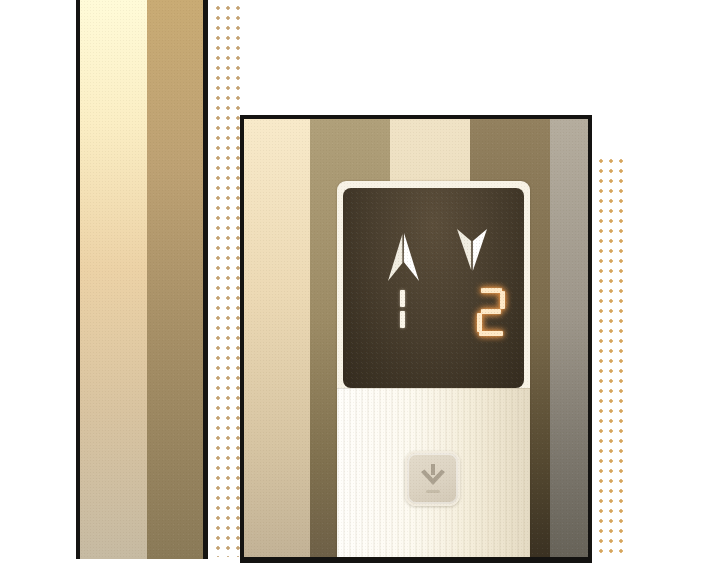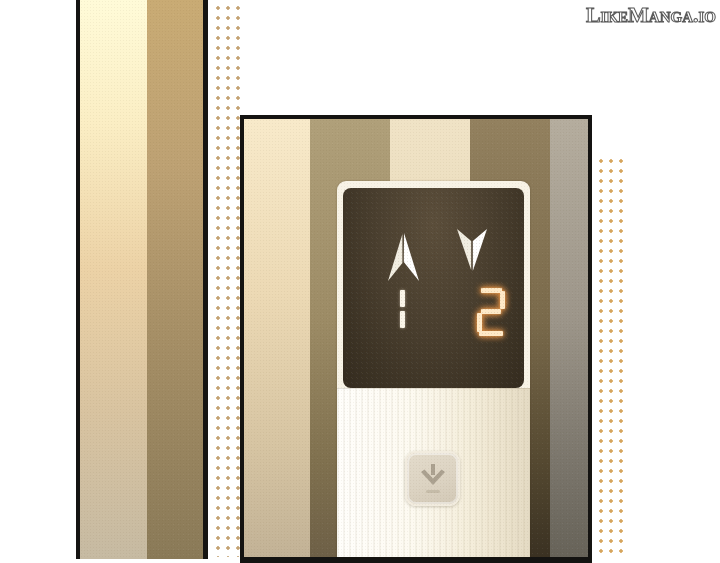--- a/index.html
+++ b/index.html
@@ -117,21 +117,20 @@
   .engraving-marks {
     margin-top:2px; width:14px; height:3px; border-radius:2px;
     background:rgba(140,128,105,0.25);
   }
 </style>
 </head>
 <body>
 
 <div class="canvas">
 
-  <div class="watermark">LikeManga.io</div>
 
   <div class="dots dots-mid"></div>
   <div class="dots dots-right"></div>
 
   <div class="left-panel grain">
     <div class="lp-stripe-a"></div>
     <div class="lp-stripe-b"></div>
   </div>
 
   <div class="main-panel grain">

